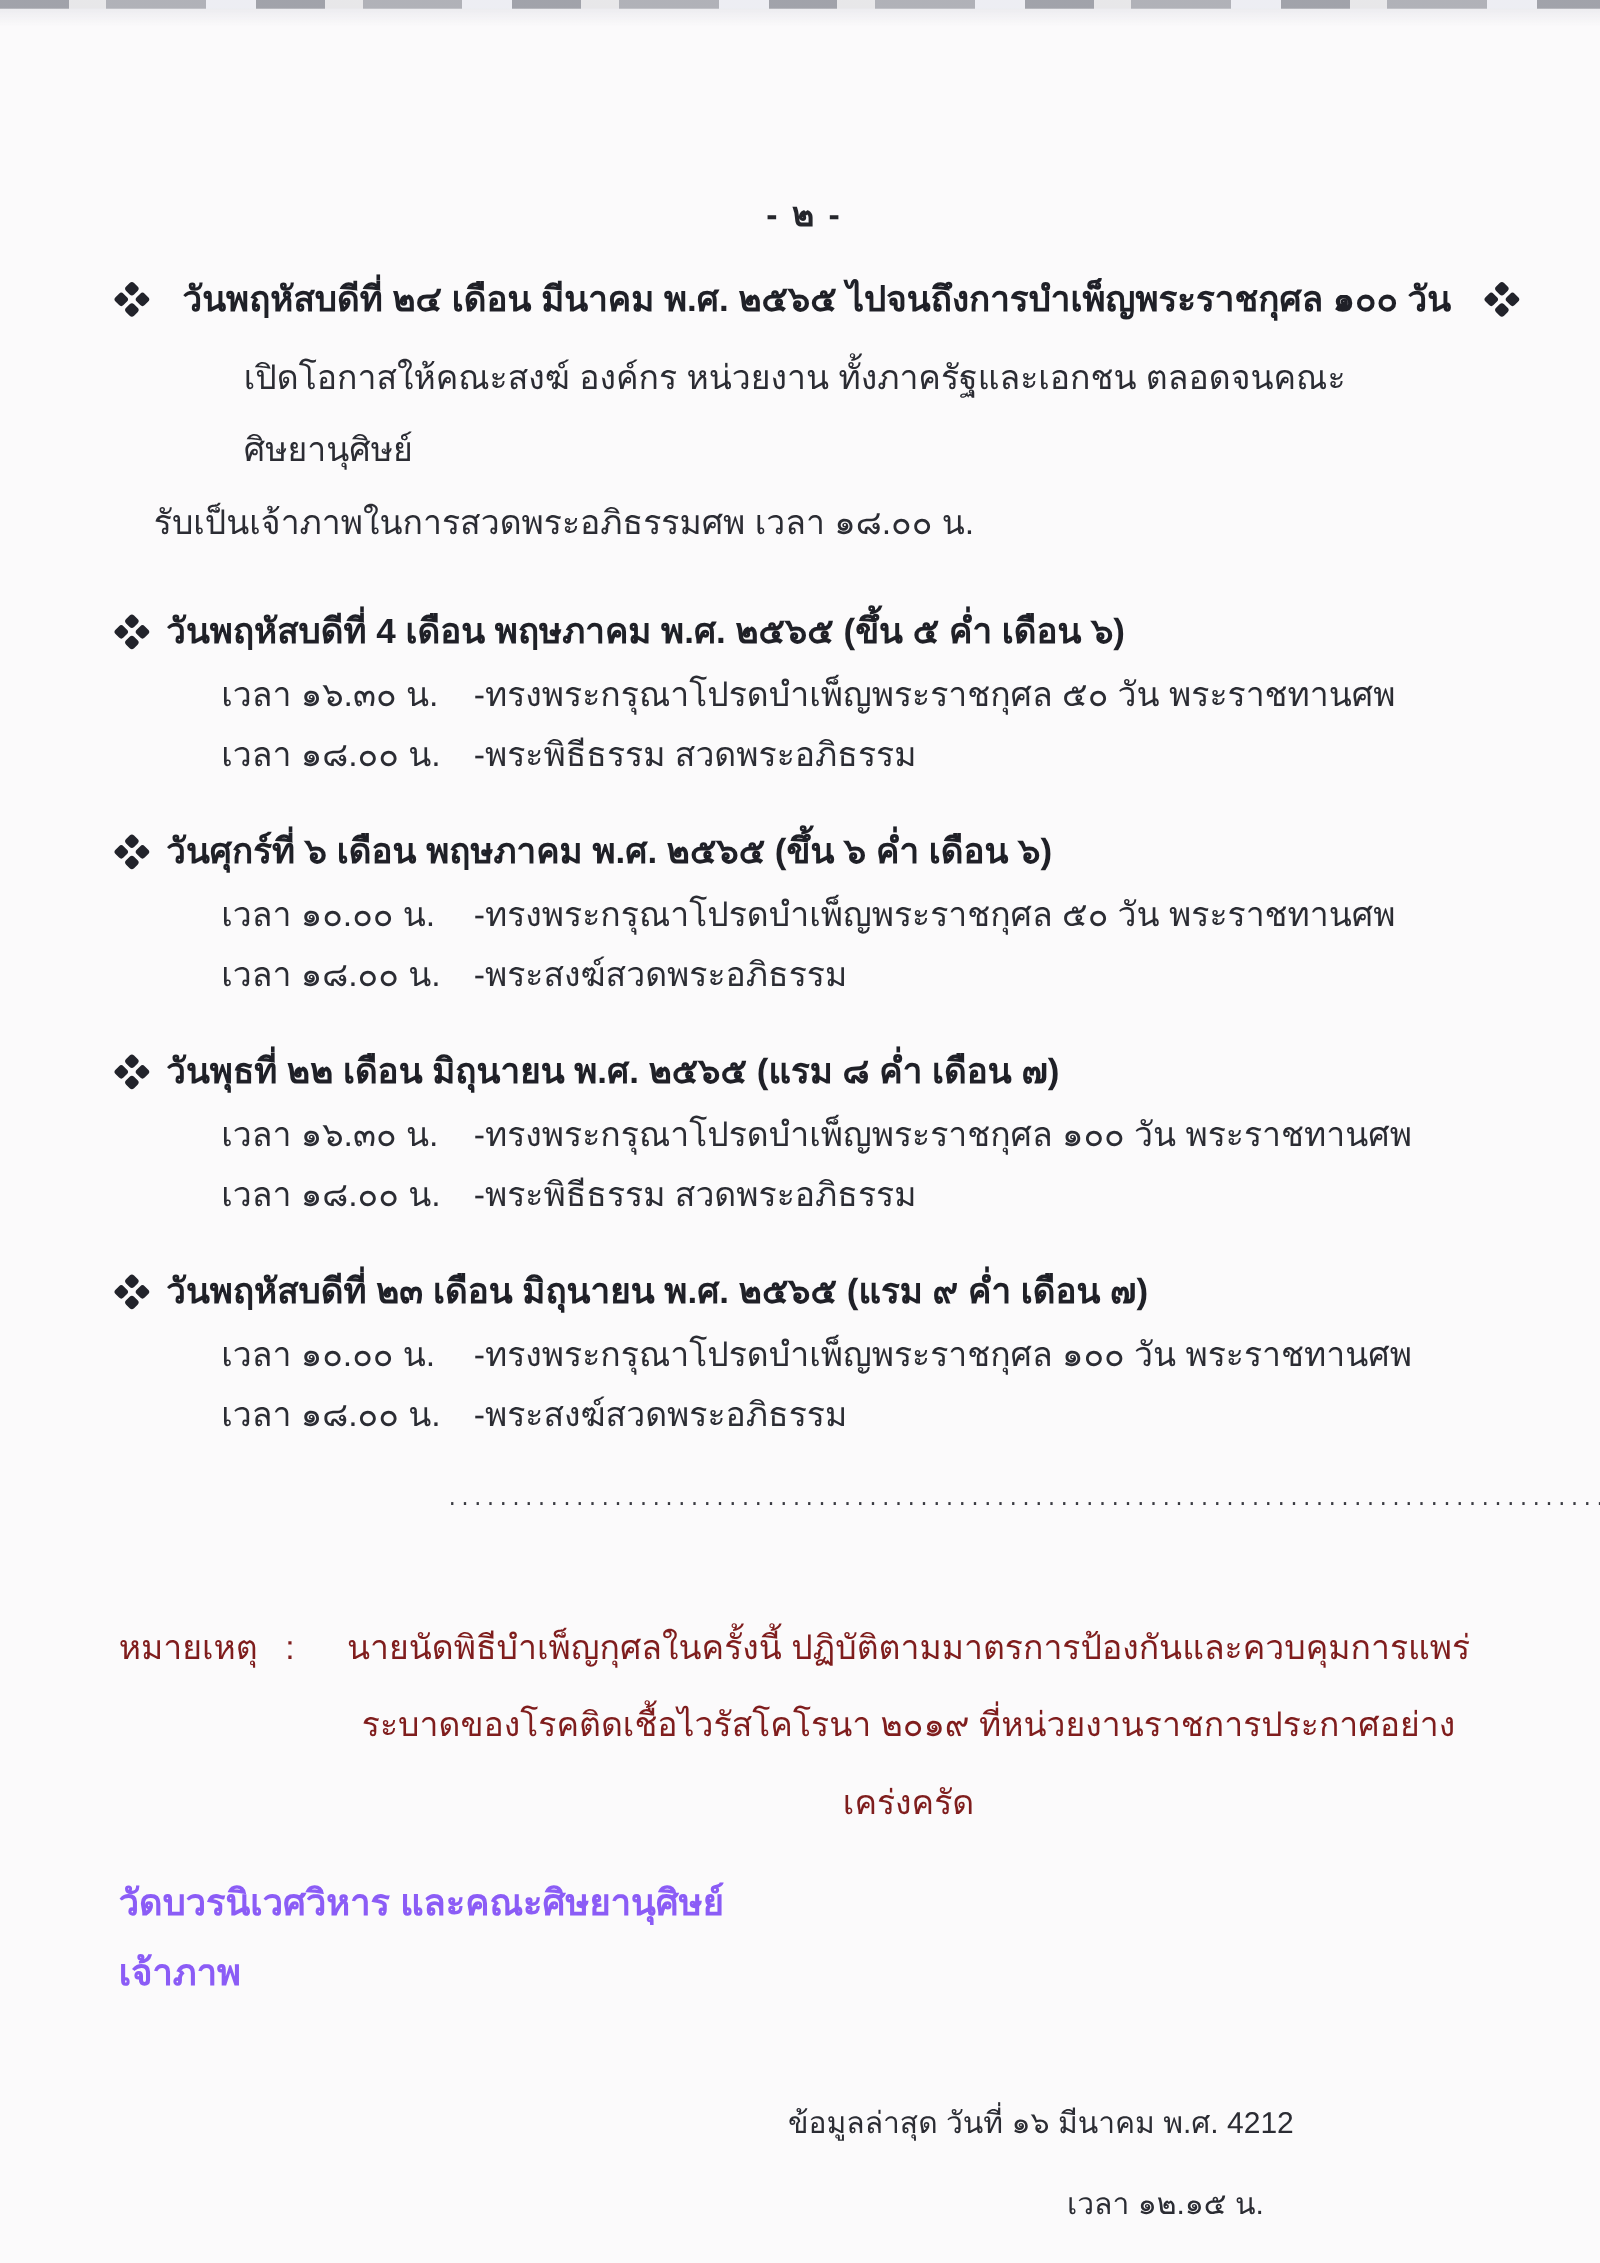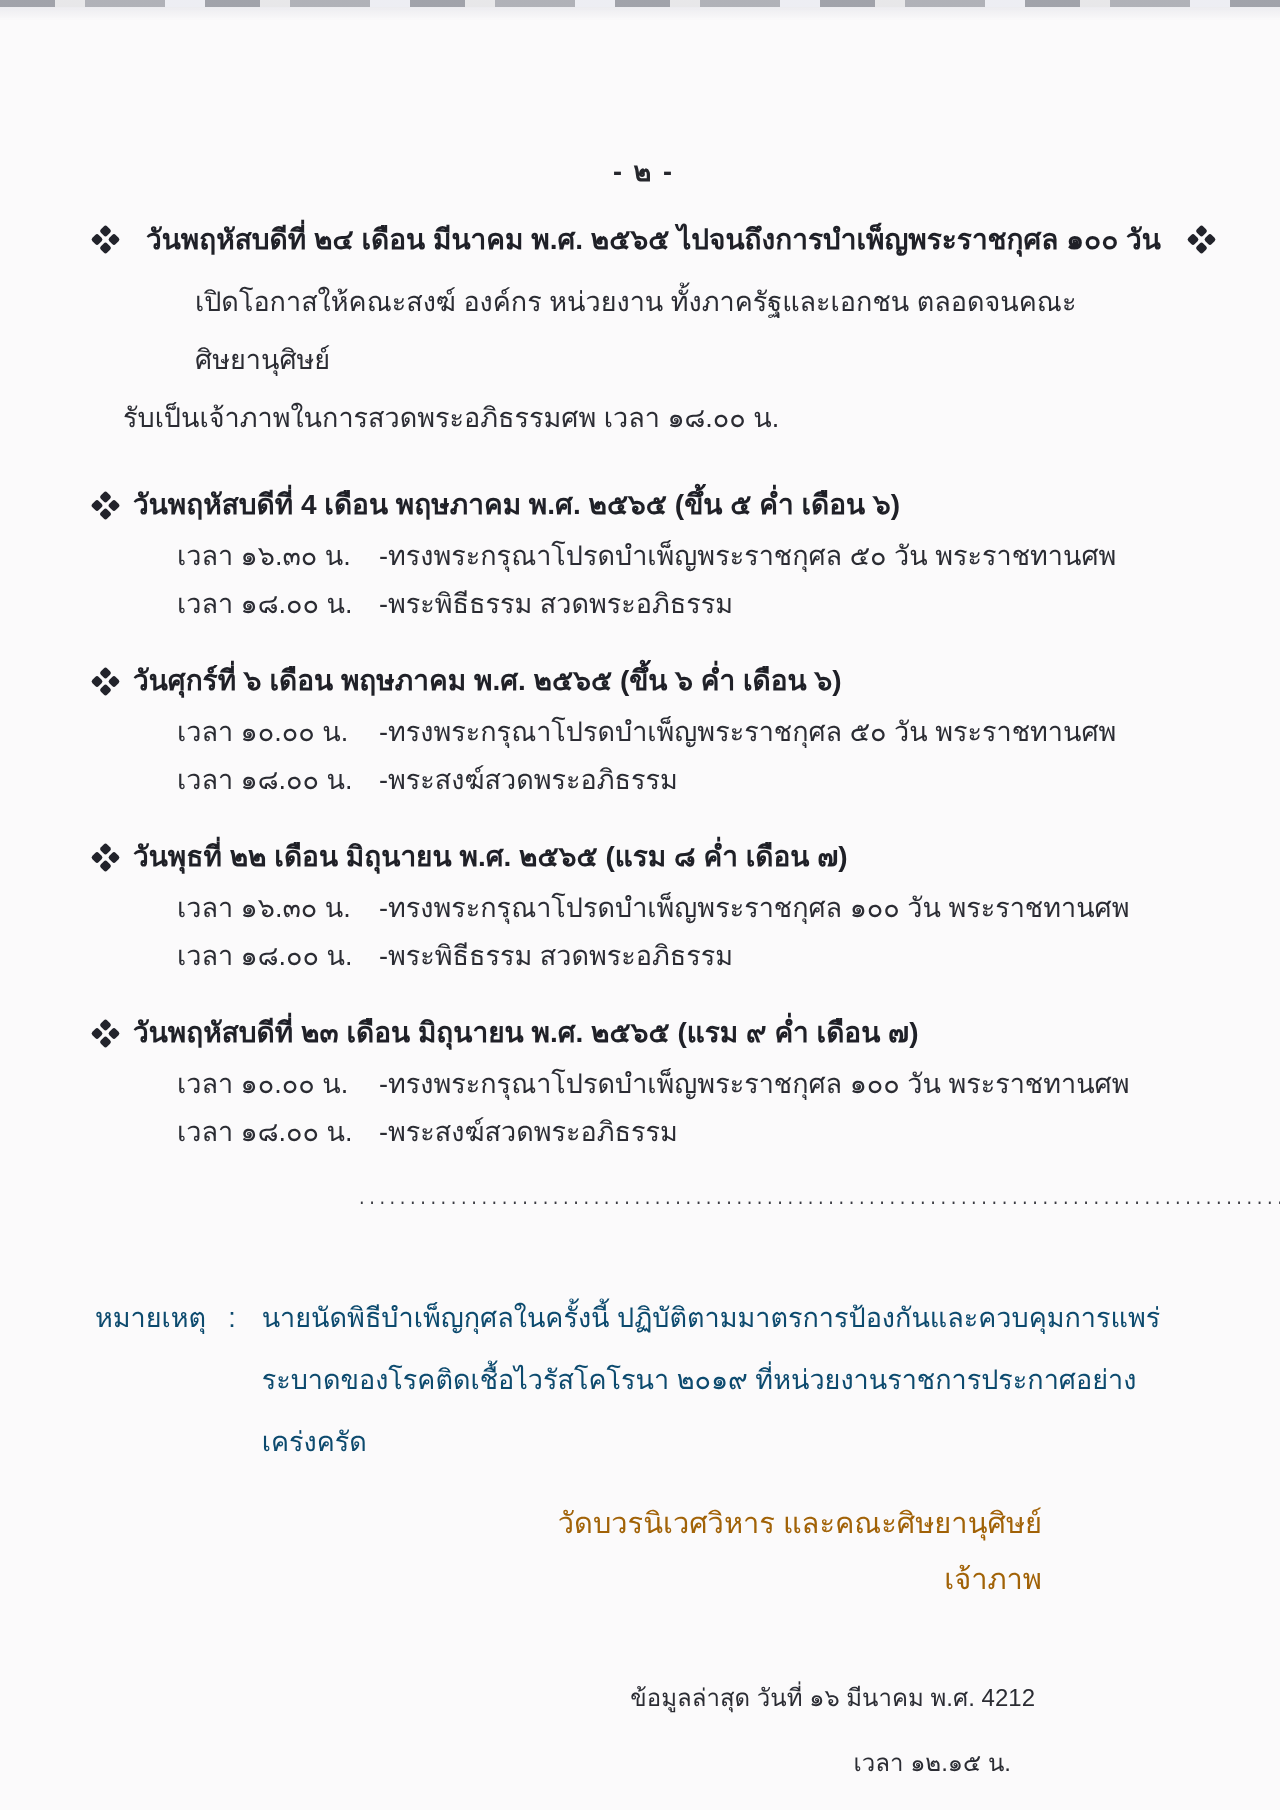--- a/index.html
+++ b/index.html
@@ -48,26 +48,26 @@
   .event-row {
     display:flex; margin-top:10px; padding-left:82px;
     font-size:27px; line-height:38px; color:#2b2c33; white-space:nowrap;
   }
   .event-row .time { width:202px; flex:0 0 auto; }
   .dotted-separator {
     margin-top:40px; margin-left:262px; width:fit-content;
     font-size:16px; letter-spacing:0.6px; color:#3a3b42;
     font-family:"Liberation Mono","DejaVu Sans Mono",monospace;
   }
-  .note-block { margin-top:78px; display:flex; font-size:27px; line-height:62px; color:#0c4a6e; }
+  .note-block { margin-top:78px; display:flex; font-size:27px; line-height:62px; color:#7f1d1d;text-align:center; }
   .note-label { flex:0 0 auto; }
   .note-colon { padding:0 26px 0 22px; }
   .closing-block {
-    margin-top:22px; text-align:right; padding-right:150px;
-    font-size:29px; font-weight:normal; line-height:56px; color:#a16207;
+    margin-top:22px; text-align:left; padding-right:150px;
+    font-size:29px; font-weight:bold; line-height:56px; color:#8b5cf6;
   }
   .footer-block {
     position:absolute; right:245px; top:1678px;
     text-align:right; font-size:24px; color:#2b2c33;
   }
   .footer-line2 { margin-top:26px; padding-right:24px; }
 </style>
 </head>
 <body>
 

